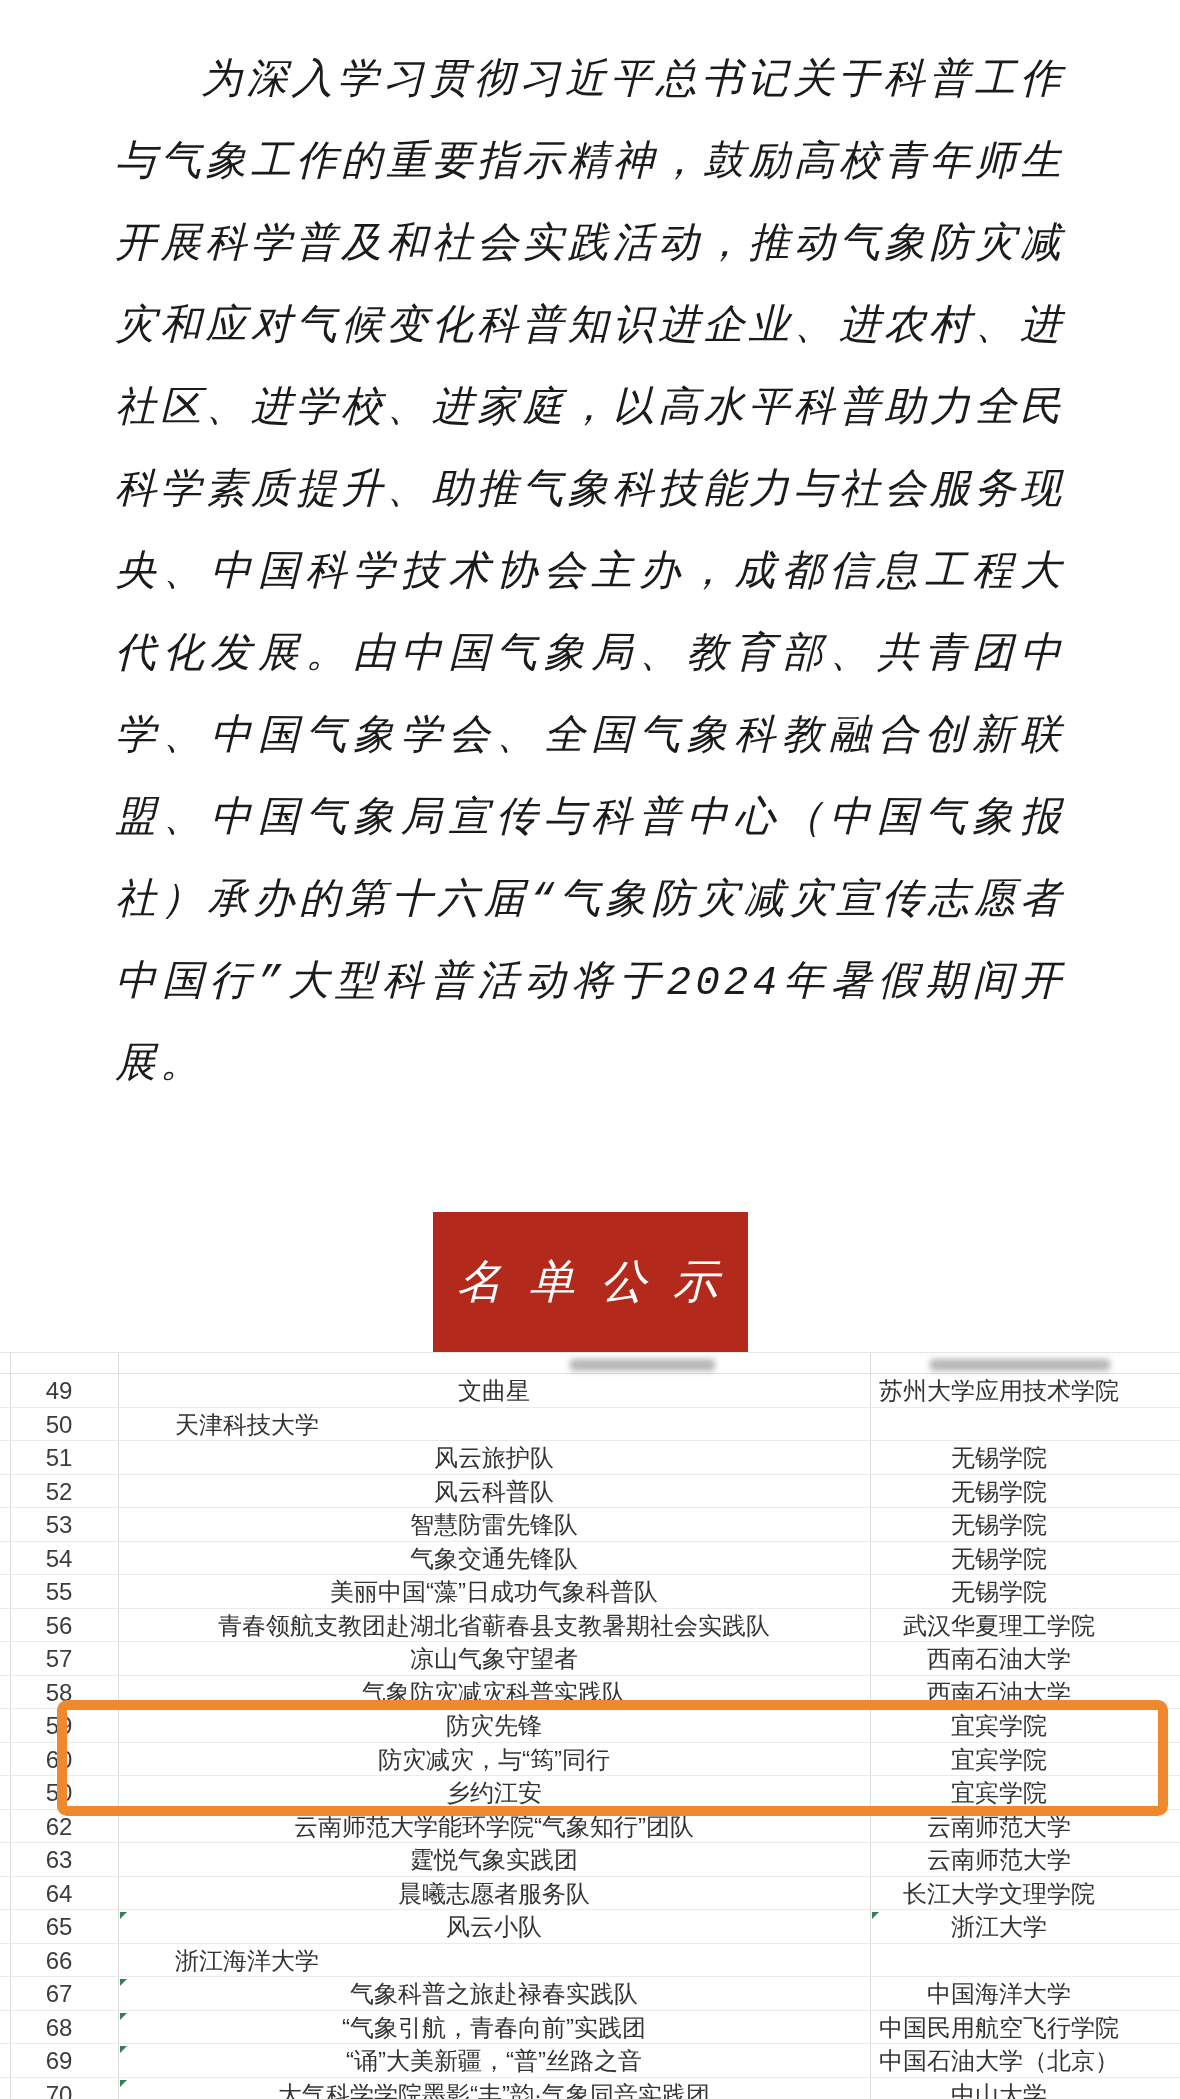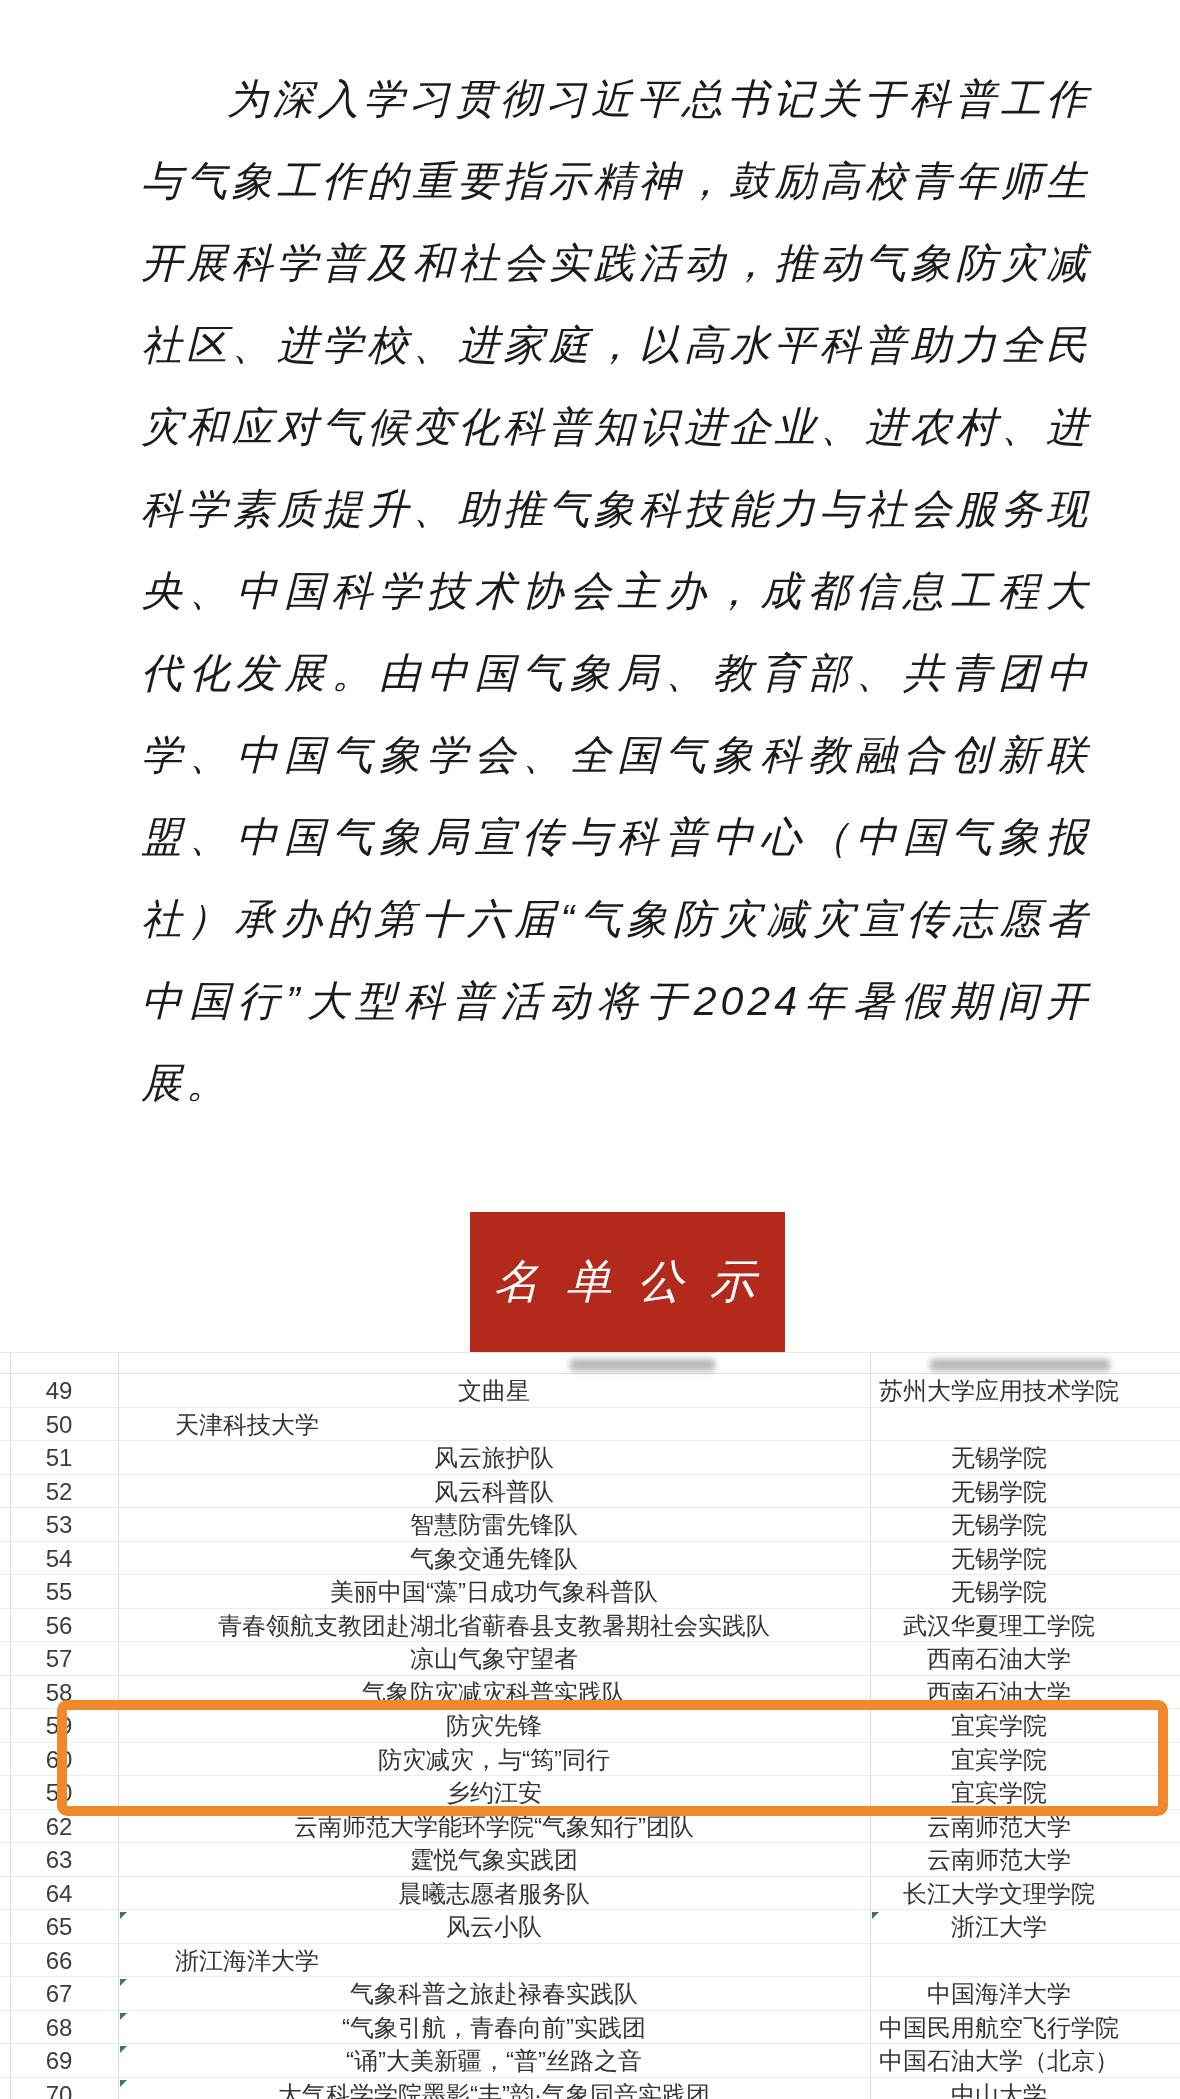--- a/index.html
+++ b/index.html
@@ -3,39 +3,38 @@
 <meta charset="utf-8">
 <style>
   html,body{margin:0;padding:0;}
   body{
     width:1180px;height:2099px;position:relative;overflow:hidden;
     background:#ffffff;
     font-family:"Liberation Sans",sans-serif;
   }
   
   .calligraphy{
-    position:absolute;top:58px;left:115px;width:950px;z-index:2;
-    font-family:Liberation Sans, sans-serif;
+    position:absolute;top:40px;left:115px;width:950px;z-index:2;
+    font-family:Liberation Mono, monospace;
     font-style:italic;
-    font-size:41px;color:#1b1b1b;letter-spacing:4px;margin-left:26px;
+    font-size:41px;color:#1b1b1b;letter-spacing:4px;
   }
   .cal-line{
     height:82px;line-height:82px;white-space:nowrap;
     text-align:justify;text-align-last:justify;
   }
   .cal-line:first-child{text-indent:86px;}
   .cal-line:last-child{text-align-last:left;}
   
   .banner{
     position:absolute;left:433px;top:1212px;width:315px;height:140px;z-index:10;
     display:flex;align-items:center;justify-content:center;
     font-family:"Liberation Serif","DejaVu Serif",serif;font-style:italic;
     font-size:46px;letter-spacing:26px;padding-left:20px;box-sizing:border-box;
     cursor:pointer;
-    margin-left:37px;
   }
   
   .table-wrap{
     position:absolute;left:0;top:1352px;width:1180px;height:747px;overflow:hidden;
     border-top:1px solid #e6e6e6;z-index:1;
   }
   .vline{position:absolute;top:0;width:1px;height:760px;background:#dcdcdc;z-index:1;}
   .vl-a{left:10px;}.vl-b{left:118px;}.vl-c{left:870px;}
   .clip-row{position:relative;height:20px;border-bottom:1px solid #e0e0e0;z-index:2;}
   .smudge{position:absolute;top:6px;height:12px;background:#8f8f8f;opacity:.65;filter:blur(3px);border-radius:3px;}
@@ -59,22 +58,22 @@
     z-index:9;pointer-events:none;
   }
 </style>
 </head>
 <body>
 
 <div class="calligraphy">
   <div class="cal-line">为深入学习贯彻习近平总书记关于科普工作</div>
   <div class="cal-line">与气象工作的重要指示精神，鼓励高校青年师生</div>
   <div class="cal-line">开展科学普及和社会实践活动，推动气象防灾减</div>
+  <div class="cal-line">灾和应对气候变化科普知识进企业、进农村、进</div>
   <div class="cal-line">社区、进学校、进家庭，以高水平科普助力全民</div>
-  <div class="cal-line">灾和应对气候变化科普知识进企业、进农村、进</div>
   <div class="cal-line">科学素质提升、助推气象科技能力与社会服务现</div>
   <div class="cal-line">央、中国科学技术协会主办，成都信息工程大</div>
   <div class="cal-line">代化发展。由中国气象局、教育部、共青团中</div>
   <div class="cal-line">学、中国气象学会、全国气象科教融合创新联</div>
   <div class="cal-line">盟、中国气象局宣传与科普中心（中国气象报</div>
   <div class="cal-line">社）承办的第十六届“气象防灾减灾宣传志愿者</div>
   <div class="cal-line">中国行”大型科普活动将于2024年暑假期间开</div>
   <div class="cal-line">展。</div>
 </div>
 

